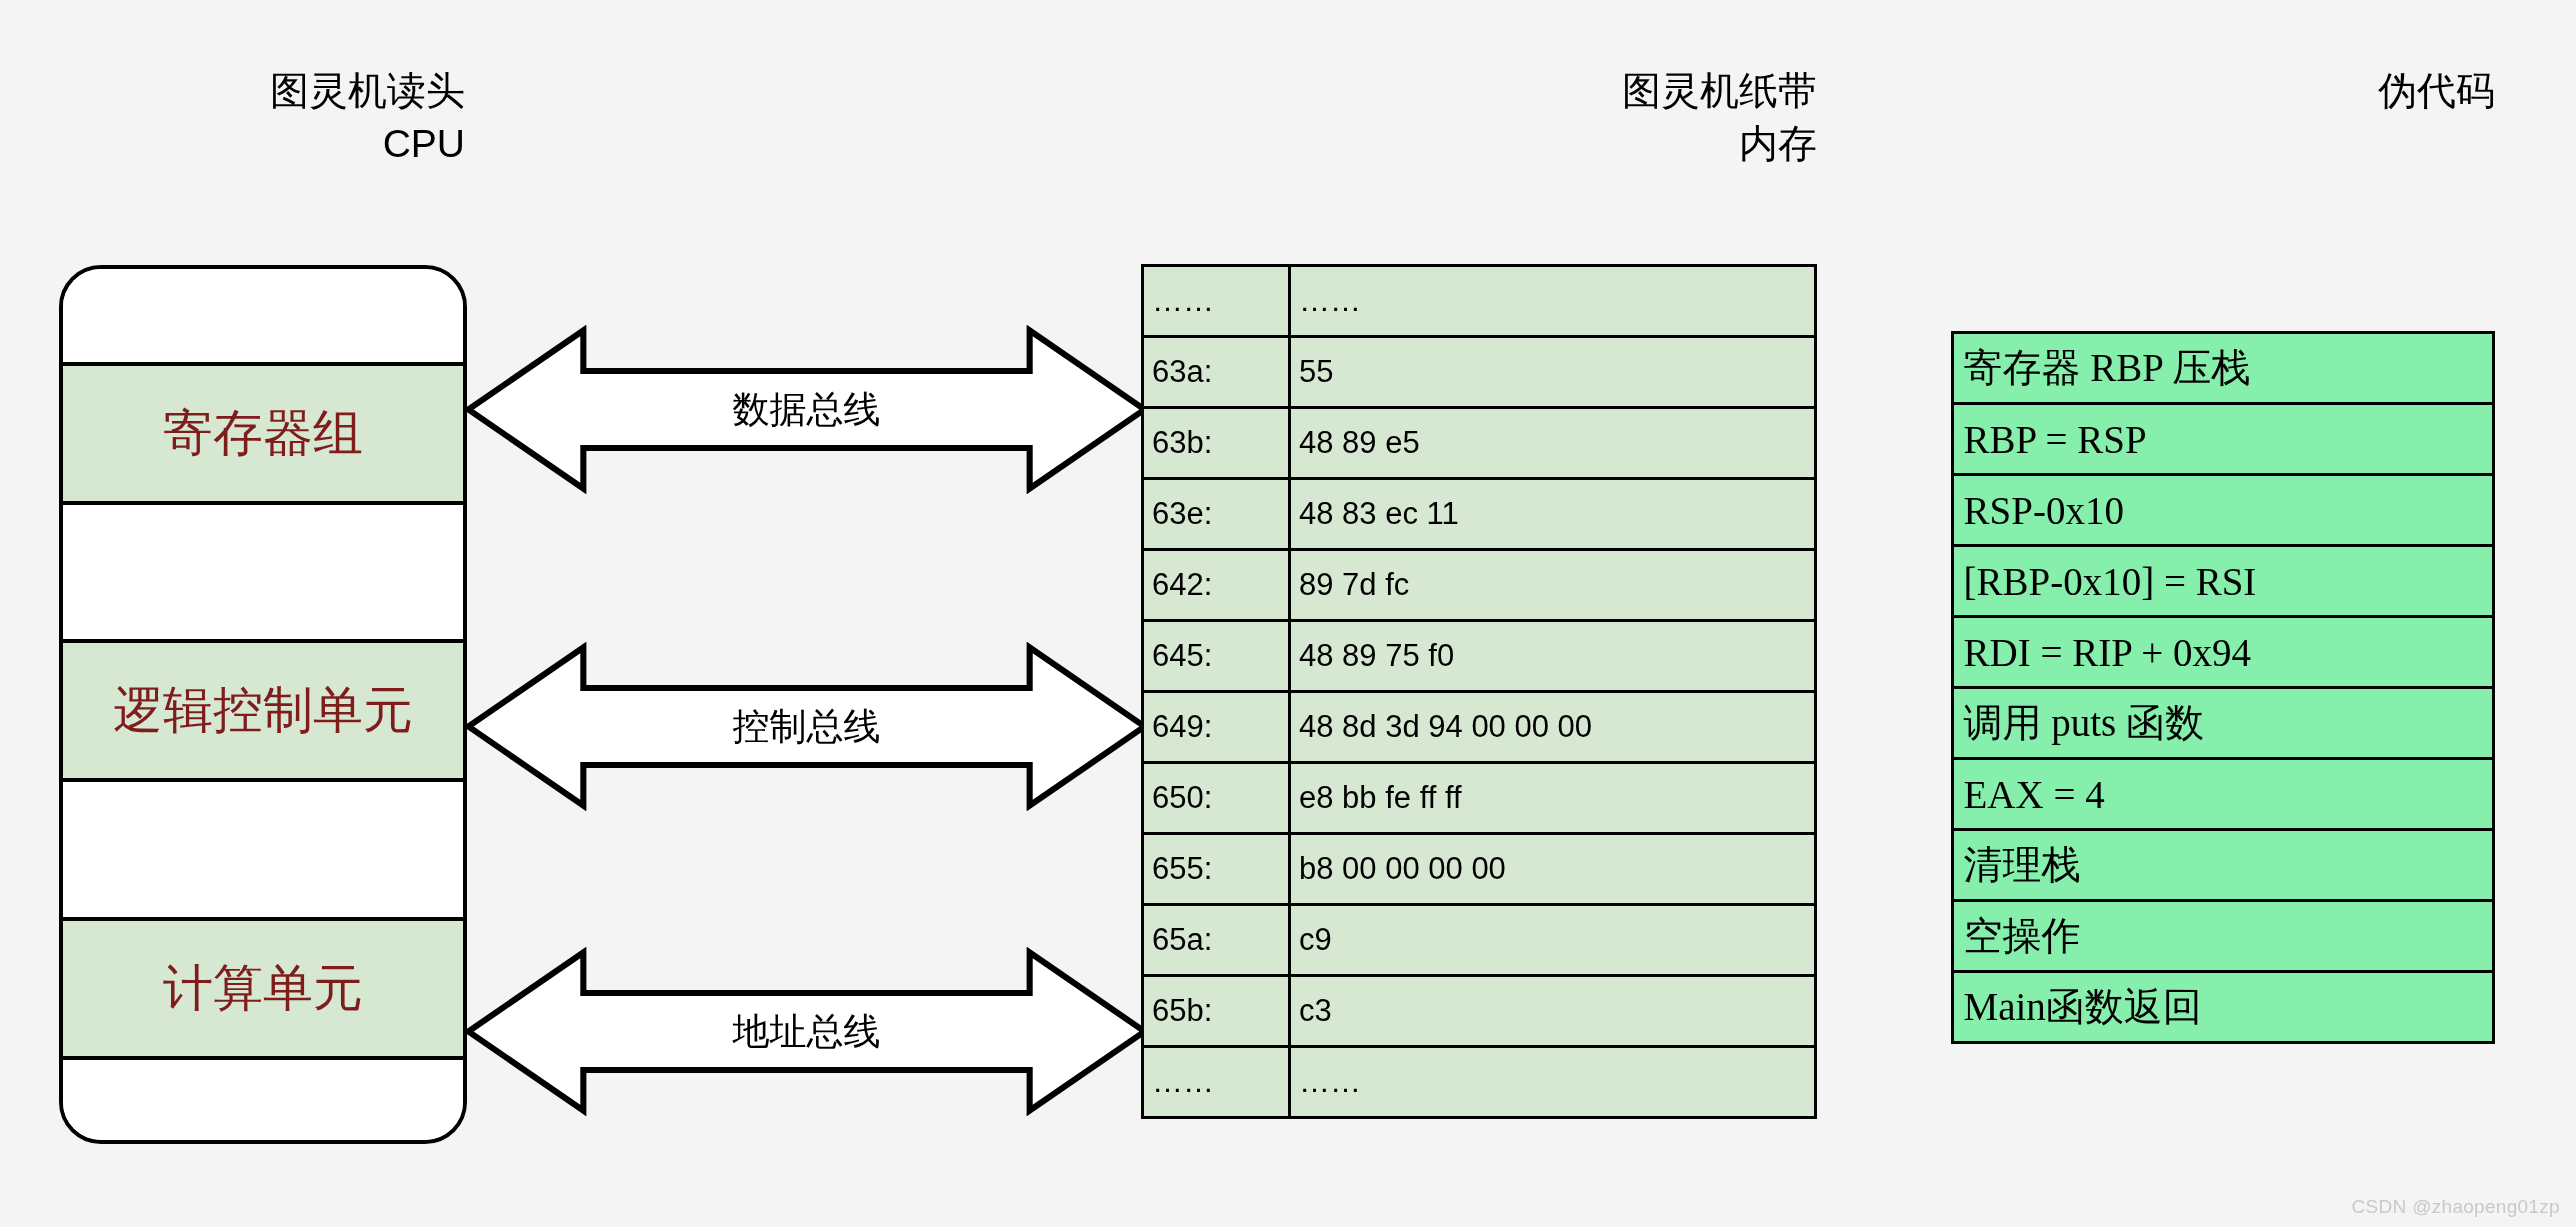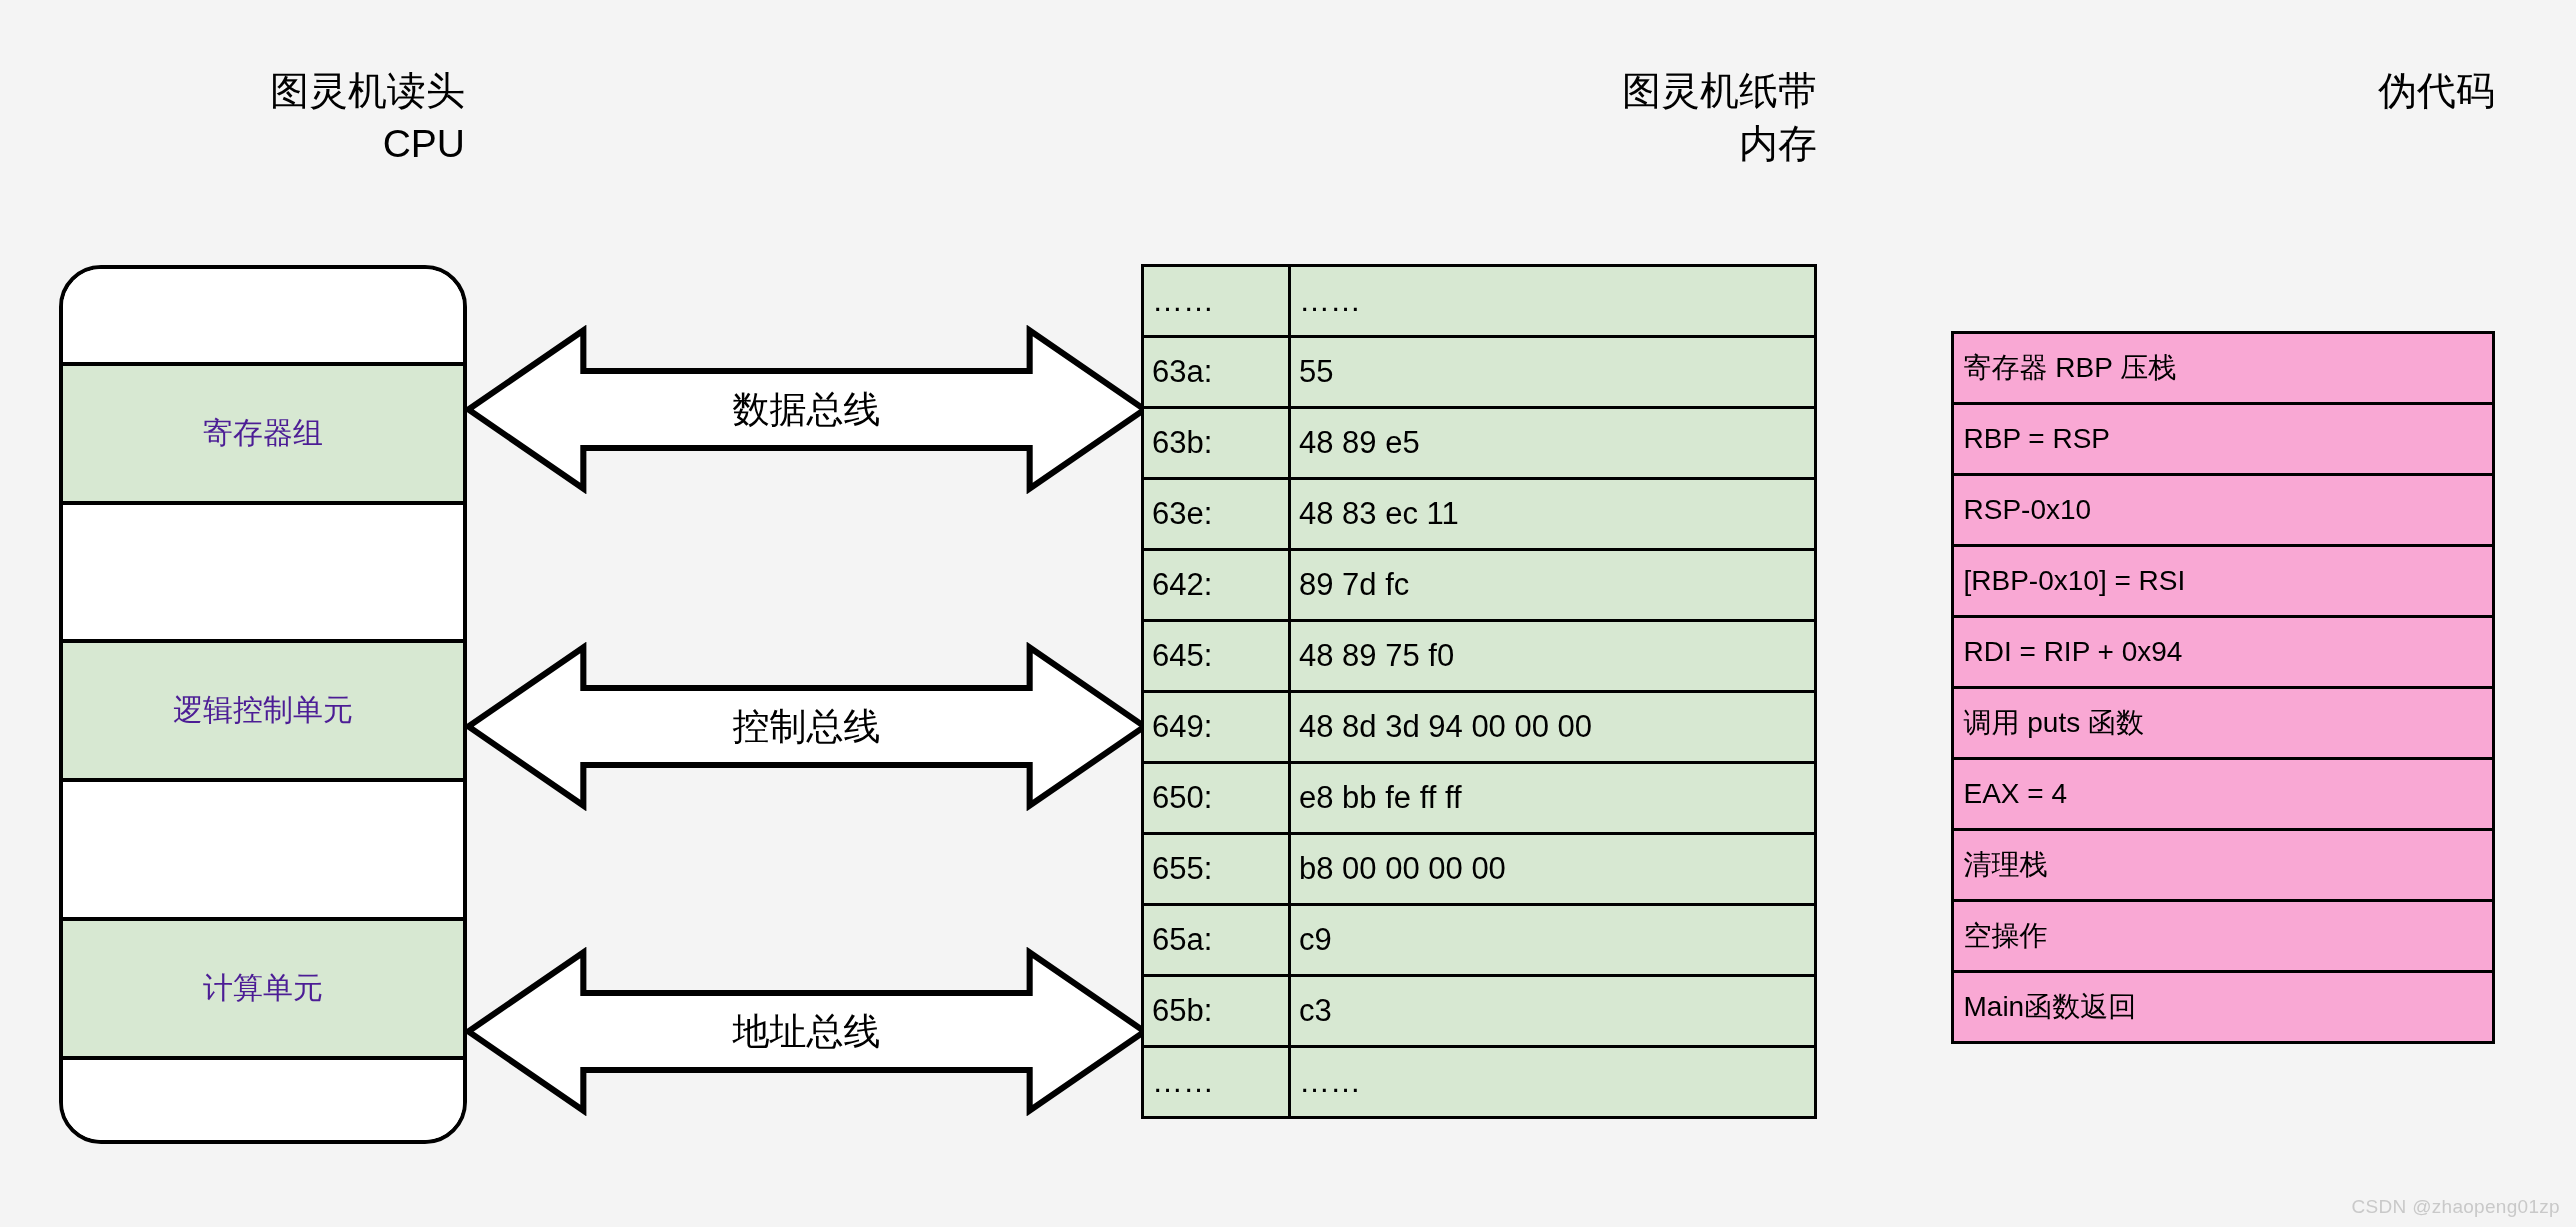--- a/index.html
+++ b/index.html
@@ -43,22 +43,22 @@
     background: #ffffff;
     overflow: hidden;
     display: flex;
     flex-direction: column;
   }
   .cpu-band {
     box-sizing: border-box;
     display: flex;
     align-items: center;
     justify-content: center;
-    color: #4c1d95;
-    font-size: 30px;
+    color: #7f1d1d;
+    font-size: 50px;
     white-space: nowrap;
   }
   .cpu-band.blank      { background: #ffffff; }
   .cpu-band.filled     { background: #d7e8d2; }
   .cpu-band.sep-top    { border-top: 4.7px solid #000; }
 
   
   .bus {
     position: absolute;
     left: 465px;
@@ -112,27 +112,28 @@
     position: absolute;
     left: 1951px;
     top: 331px;
     width: 544px;
     border-collapse: collapse;
     table-layout: fixed;
     background: #fdf0cd;
   }
   #pseudo-table td {
     border: 3.4px solid #000;
-    background: #f9a8d4;
-    color: #000;
-    font-size: 28px;
+    background: #86efac;
+    color: #000;
+    font-size: 39px;
     height: 68px;
     padding: 0 9.5px;
     vertical-align: middle;
     white-space: nowrap;
+    font-family: Liberation Serif, serif;
   }
 
   
   #watermark {
     position: absolute;
     right: 16px;
     bottom: 9.5px;
     font-size: 19px;
     color: #c9c9c9;
     white-space: nowrap;

